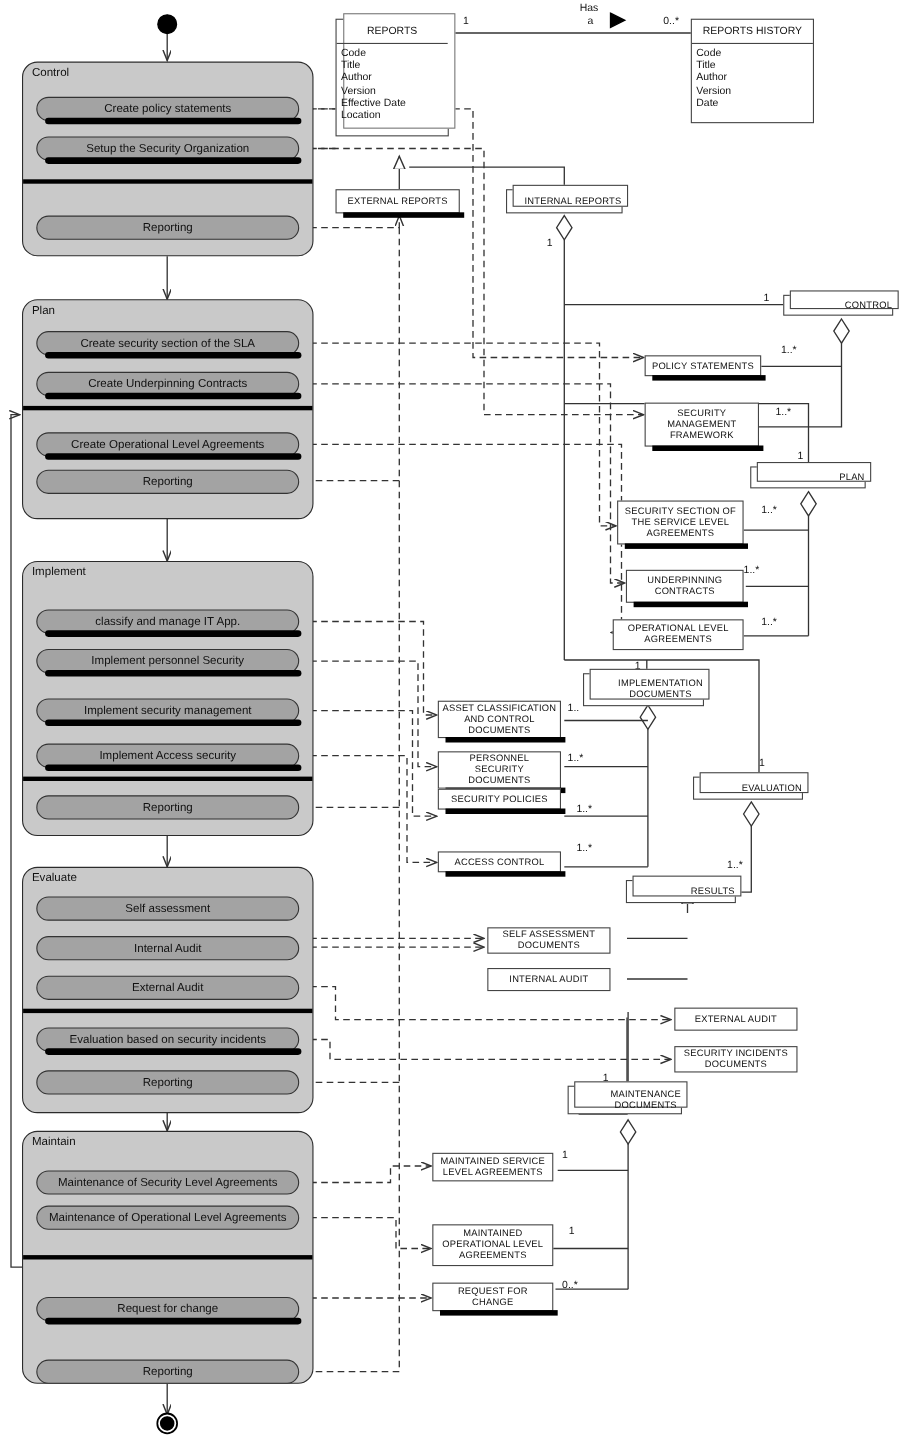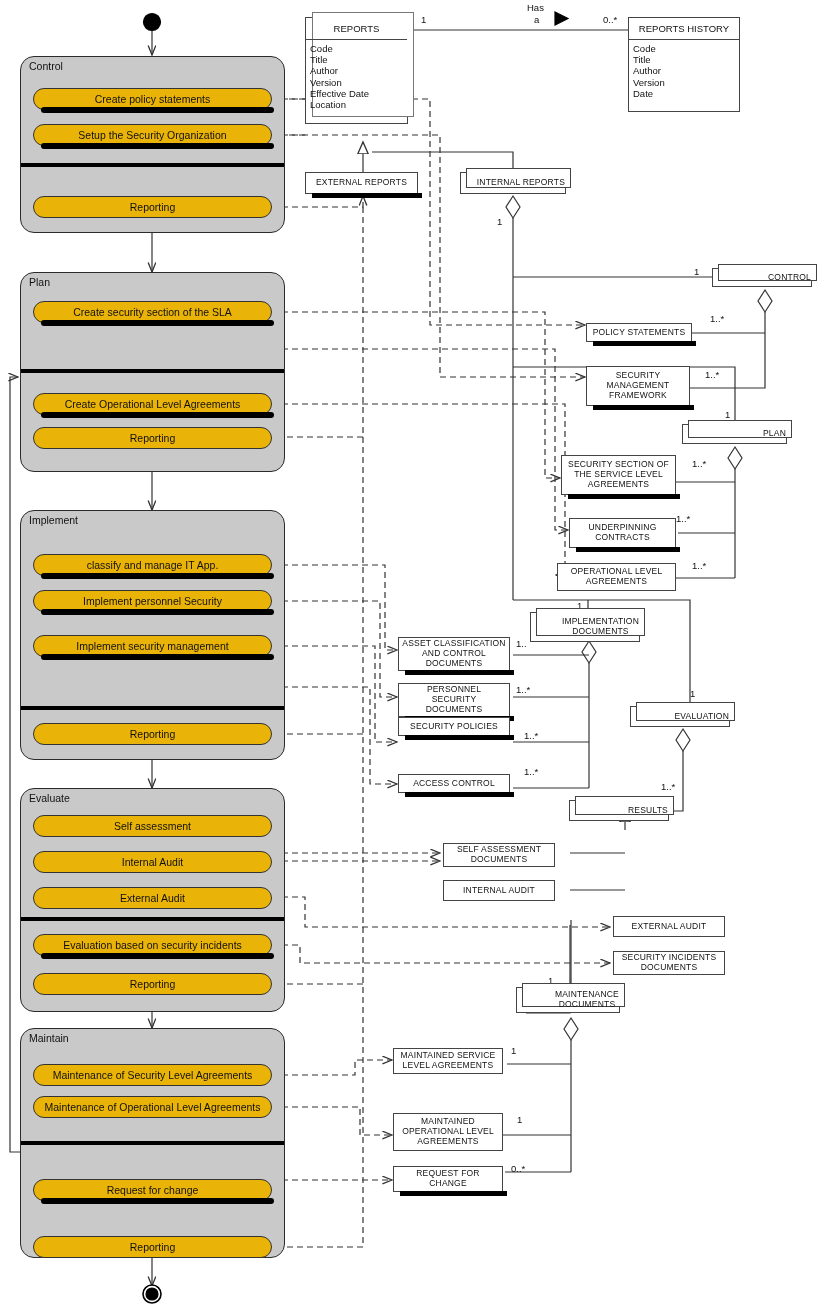--- a/index.html
+++ b/index.html
@@ -6,21 +6,21 @@
   body{font-family:"Liberation Sans", sans-serif;}
   #canvas{position:relative;width:820px;height:1309px;background:#fff;overflow:hidden;}
   svg.layer{position:absolute;left:0;top:0;width:820px;height:1309px;pointer-events:none;}
 
   
   .lane{position:absolute;background:#c9c9c9;border:1.3px solid #2b2b2b;border-radius:14px;box-sizing:border-box;}
   .lane-title{position:absolute;font-size:10.5px;color:#111;left:8px;top:3px;}
   .lane-sep{position:absolute;left:0;right:0;height:4px;background:#000;}
 
   
-  .act{position:absolute;box-sizing:border-box;background:#eab308;border:1.2px solid #333;border-radius:999px;
+  .act{position:absolute;box-sizing:border-box;background:#a3a3a3;border:1.2px solid #333;border-radius:999px;
        display:flex;align-items:center;justify-content:center;font-size:10.5px;color:#111;}
   .act.sh::after{content:"";position:absolute;left:7px;right:-3px;bottom:-4px;height:6px;background:#000;border-radius:999px;z-index:-1;}
   .act.sh{z-index:1;}
 
   
   .box{position:absolute;box-sizing:border-box;background:#fff;border:1.2px solid #444;
        display:flex;align-items:center;justify-content:center;text-align:center;font-size:8.5px;color:#111;letter-spacing:.2px;line-height:1.15;}
   .box.sh::after{content:"";position:absolute;left:6px;right:-5px;bottom:-5px;height:5px;background:#000;z-index:-1;}
   .box.sh{z-index:1;}
   .box.st::before{content:"";position:absolute;left:5px;right:-6px;top:-5px;bottom:5px;border:1.2px solid #444;background:#fff;z-index:-1;}
@@ -179,39 +179,45 @@
       <span>Reporting</span>
     </div>
 
   <div class="lane" style="left:20px;top:272px;width:265px;height:200px;">
     <div class="lane-title">Plan</div>
     <div class="lane-sep" style="top:96px;"></div>
   </div>
   <div class="act sh" style="left:33px;top:301px;width:239px;height:22px;">
       <span>Create security section of the SLA</span>
     </div>
+  <div class="act sh" style="left:33px;top:338px;width:239px;height:22px;">
+      <span>Create Underpinning Contracts</span>
+    </div>
   <div class="act sh" style="left:33px;top:393px;width:239px;height:22px;">
       <span>Create Operational Level Agreements</span>
     </div>
   <div class="act" style="left:33px;top:427px;width:239px;height:22px;">
       <span>Reporting</span>
     </div>
 
   <div class="lane" style="left:20px;top:510px;width:265px;height:250px;">
     <div class="lane-title">Implement</div>
     <div class="lane-sep" style="top:195px;"></div>
   </div>
   <div class="act sh" style="left:33px;top:554px;width:239px;height:22px;">
       <span>classify and manage IT App.</span>
     </div>
   <div class="act sh" style="left:33px;top:590px;width:239px;height:22px;">
       <span>Implement personnel Security</span>
     </div>
   <div class="act sh" style="left:33px;top:635px;width:239px;height:22px;">
       <span>Implement security management</span>
+    </div>
+  <div class="act sh" style="left:33px;top:676px;width:239px;height:22px;">
+      <span>Implement Access security</span>
     </div>
   <div class="act" style="left:33px;top:723px;width:239px;height:22px;">
       <span>Reporting</span>
     </div>
 
   <div class="lane" style="left:20px;top:788px;width:265px;height:224px;">
     <div class="lane-title">Evaluate</div>
     <div class="lane-sep" style="top:128px;"></div>
   </div>
   <div class="act" style="left:33px;top:815px;width:239px;height:22px;">

